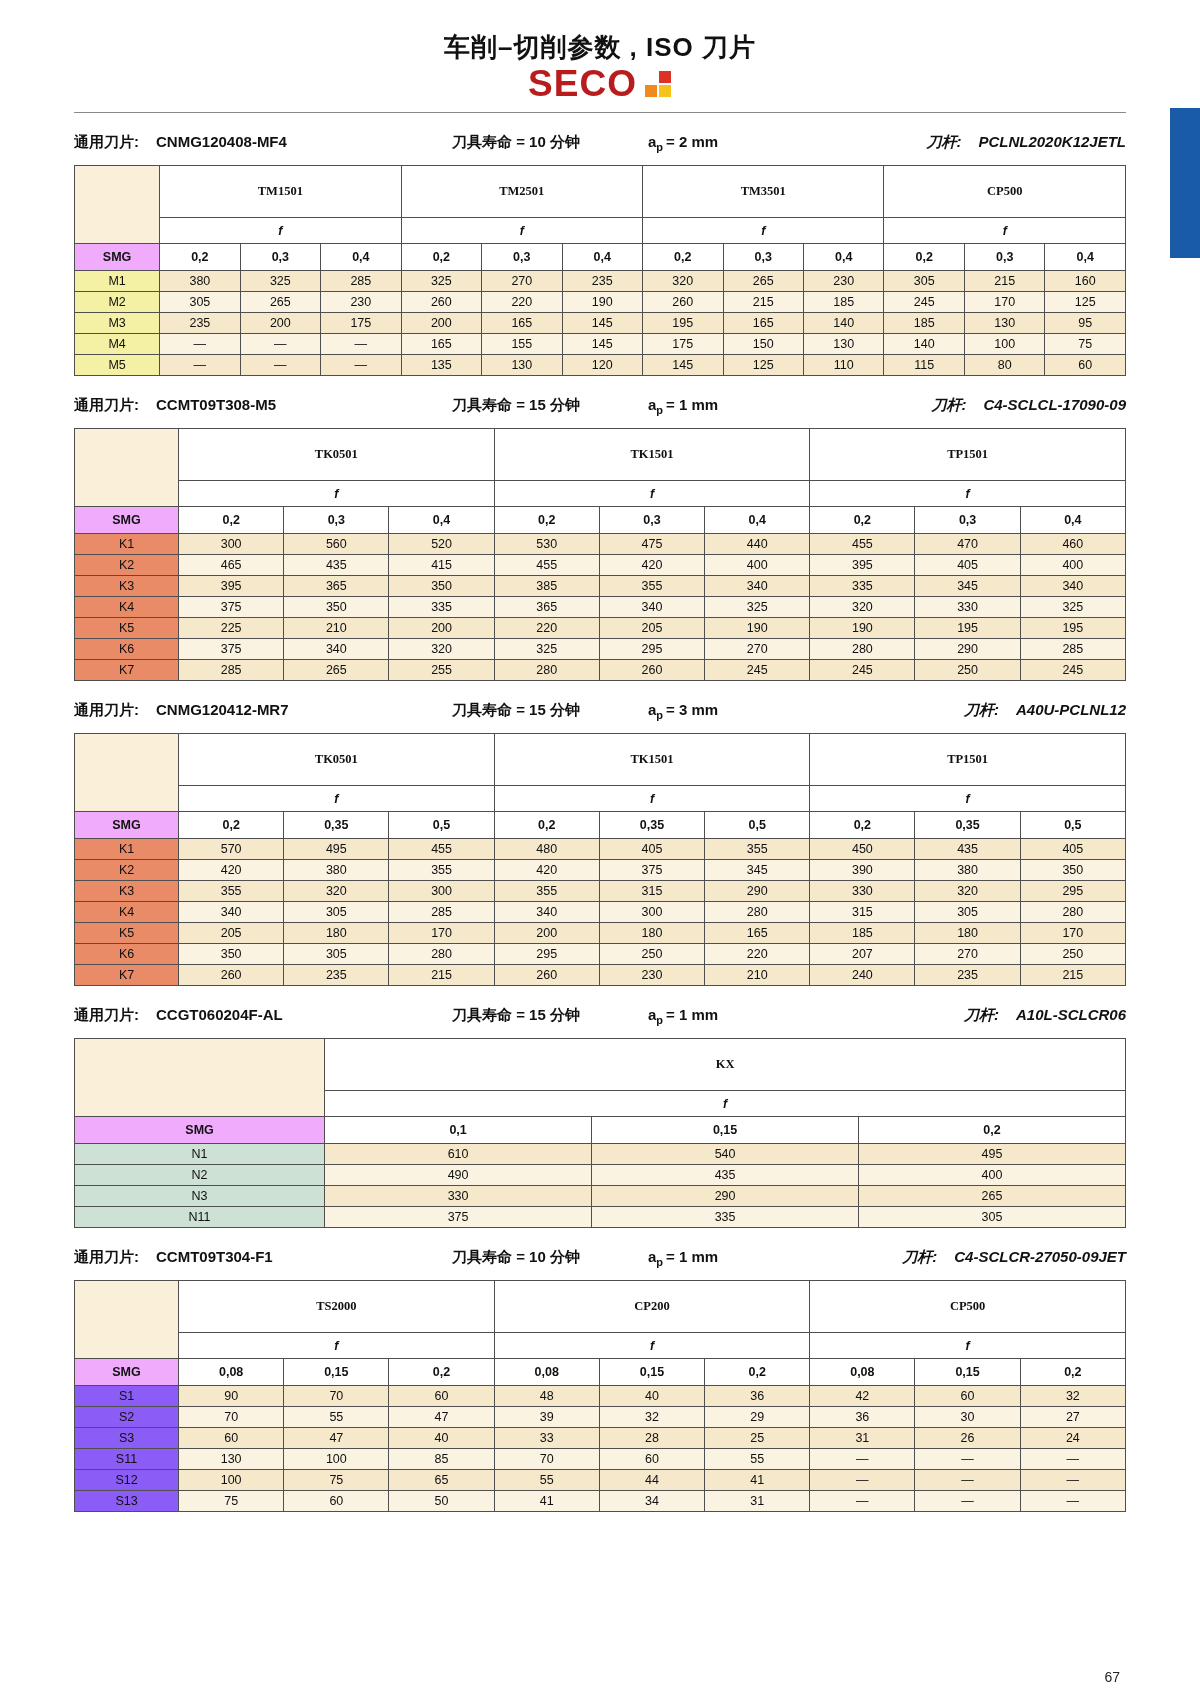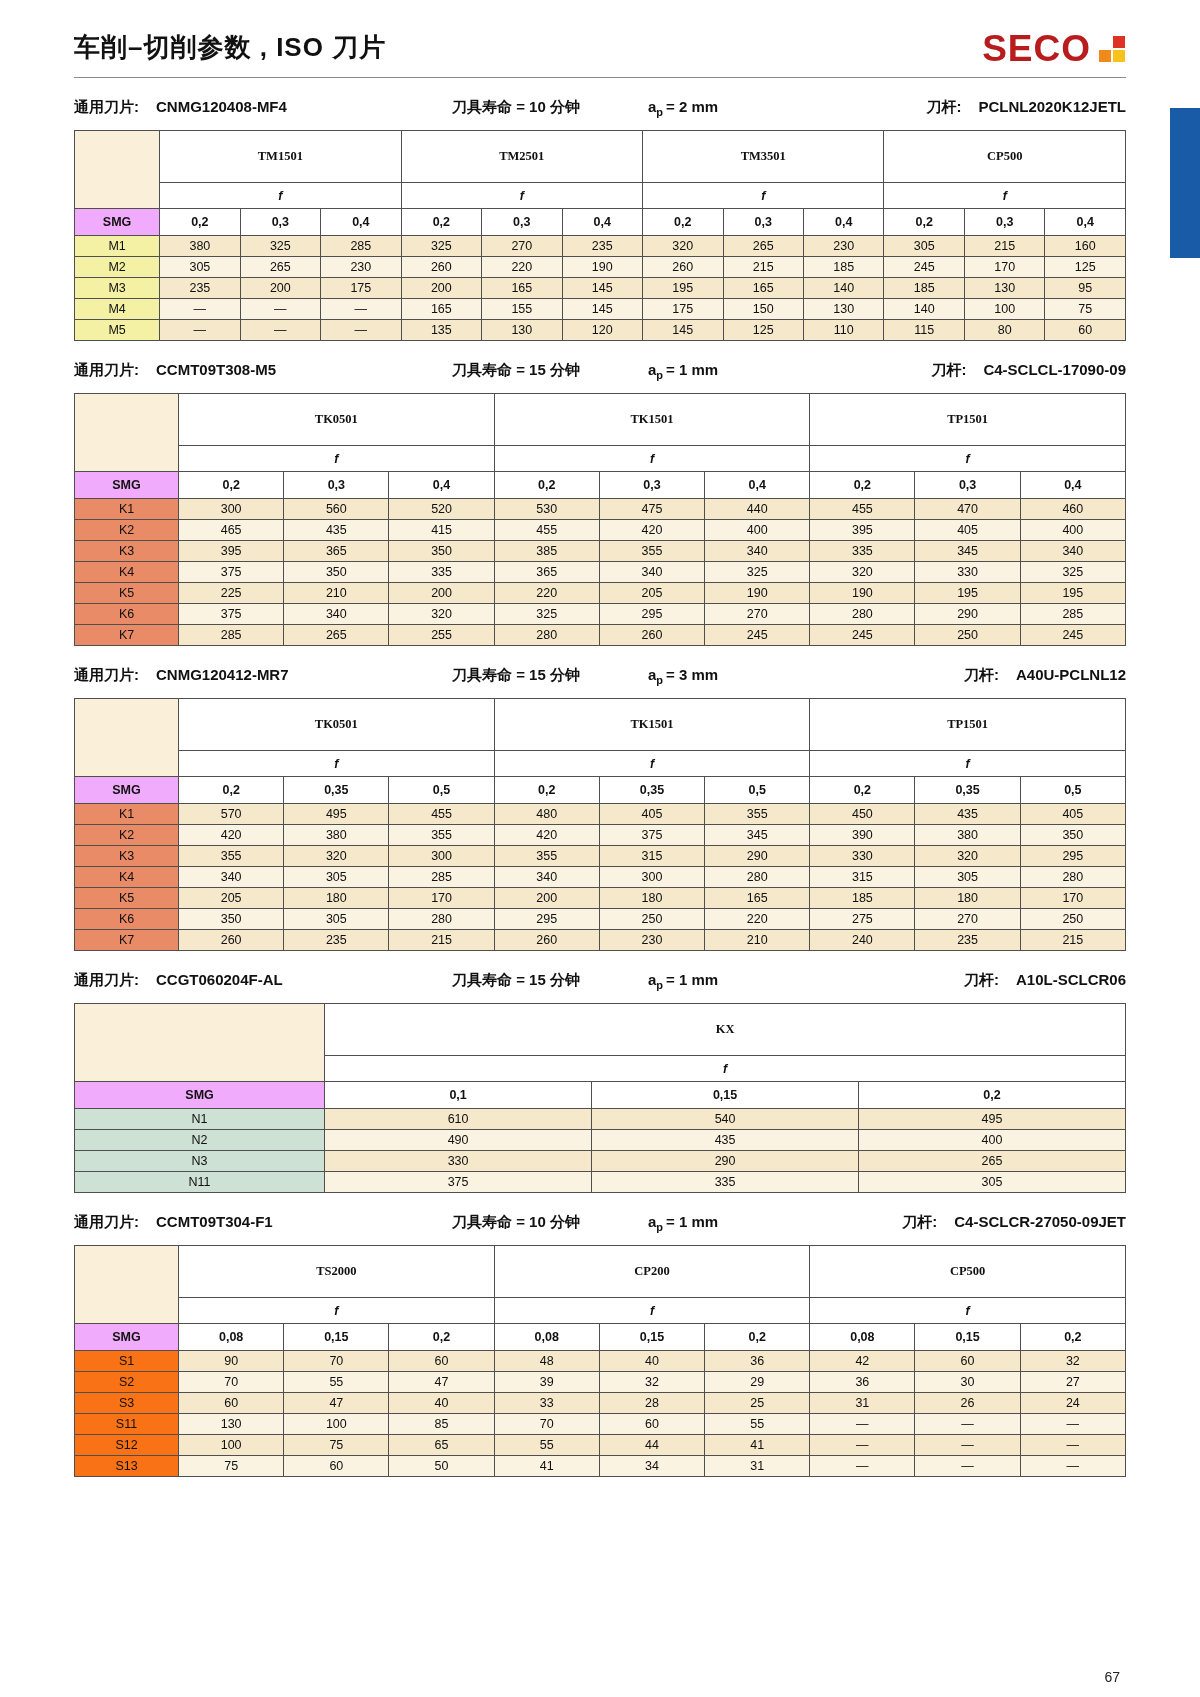--- a/index.html
+++ b/index.html
@@ -1,40 +1,40 @@
 <!DOCTYPE html>
 <html><head>
 <meta charset="utf-8">
 <style>
   html,body { margin:0; padding:0; background:#e8e8e8; }
   body { font-family:"Liberation Sans","DejaVu Sans",sans-serif; color:#111; }
   .page { position:relative; width:1200px; height:1697px; background:#ffffff; margin:0 auto; overflow:hidden; }
   .content { padding:0 74px; }
 
   
-  .hdr { display:flex; justify-content:space-between; align-items:flex-start; padding-top:30px; }
+  .hdr { display:flex; justify-content:space-between; align-items:center; padding-top:30px;flex-direction:column; }
   .title { margin:0; font-size:26px; font-weight:bold; letter-spacing:1px; }
   .logo { display:flex; align-items:center; gap:7px; }
   .logo-text { color:#b91c1c; font-size:37px; font-weight:800; letter-spacing:1px; line-height:1; }
   .logo-mark { position:relative; width:28px; height:28px; display:inline-block; }
   .sq { position:absolute; width:12px; height:12px; display:block; }
   .sq-red    { background:#DF3226; top:1px;  right:1px; }
   .sq-orange { background:#F08A1D; bottom:1px; left:1px; }
   .sq-yellow { background:#F6C21B; bottom:1px; right:1px; }
   .rule { border-top:1.5px solid #8a8a8a; margin-top:10px; }
 
   .blue-tab { position:absolute; right:0; top:108px; width:30px; height:150px; background:#1A5BA8; }
 
   
   .sec { margin-top:20px; }
   .sec-head { display:flex; align-items:baseline; font-size:15px; font-weight:bold; }
   .sh-insert { width:378px; }
   .sh-life   { width:196px; }
   .sh-ap     { flex:1; }
-  .sh-holder { text-align:right; white-space:nowrap; }
+  .sh-holder { text-align:right; white-space:nowrap;font-style:italic; }
   .sec-head .val { margin-left:17px; }
   .sh-ap sub { font-size:11px; }
   .sh-ap .apv { margin-left:3px; }
 
   
   table.tbl { width:100%; border-collapse:collapse; table-layout:fixed; margin-top:12px;
               border:1.5px solid #2e2e2e; }
   table.tbl td { border:1px solid #4f4f4f; text-align:center; vertical-align:middle;
                  padding:0; font-size:12.5px; overflow:hidden; }
   tr.row-grade { height:52px; }
@@ -47,21 +47,21 @@
   td.feedv { background:#ffffff; font-weight:bold; }
   td.corner { background:#FAF0DA; }
   td.smg { background:#f0abfc; font-weight:bold; font-size:13px; }
 
   tr.dr-odd  td.dcell { background:#F5E8CB; }
   tr.dr-even td.dcell { background:#FBF3E1; }
 
   td.rh-m { background:#F4F1A4; }
   td.rh-k { background:#E98B67; }
   td.rh-n { background:#CDE1D5; }
-  td.rh-s { background:#f97316;margin-top:40px; }
+  td.rh-s { background:#8b5cf6;margin-top:40px; }
 
   .footer { position:absolute; right:80px; bottom:12px; font-size:14px; color:#222; }
 </style>
 </head>
 <body>
 
 <div class="page">
   <div class="blue-tab"></div>
   <div class="content">
 
@@ -446,21 +446,21 @@
                 <td class="dcell">170</td>
               </tr>
               <tr class="drow dr-even">
                 <td class="rh rh-k">K6</td>
                 <td class="dcell">350</td>
                 <td class="dcell">305</td>
                 <td class="dcell">280</td>
                 <td class="dcell">295</td>
                 <td class="dcell">250</td>
                 <td class="dcell">220</td>
-                <td class="dcell">275</td>
+                <td class="dcell">207</td>
                 <td class="dcell">270</td>
                 <td class="dcell">250</td>
               </tr>
               <tr class="drow dr-odd">
                 <td class="rh rh-k">K7</td>
                 <td class="dcell">260</td>
                 <td class="dcell">235</td>
                 <td class="dcell">215</td>
                 <td class="dcell">260</td>
                 <td class="dcell">230</td>

